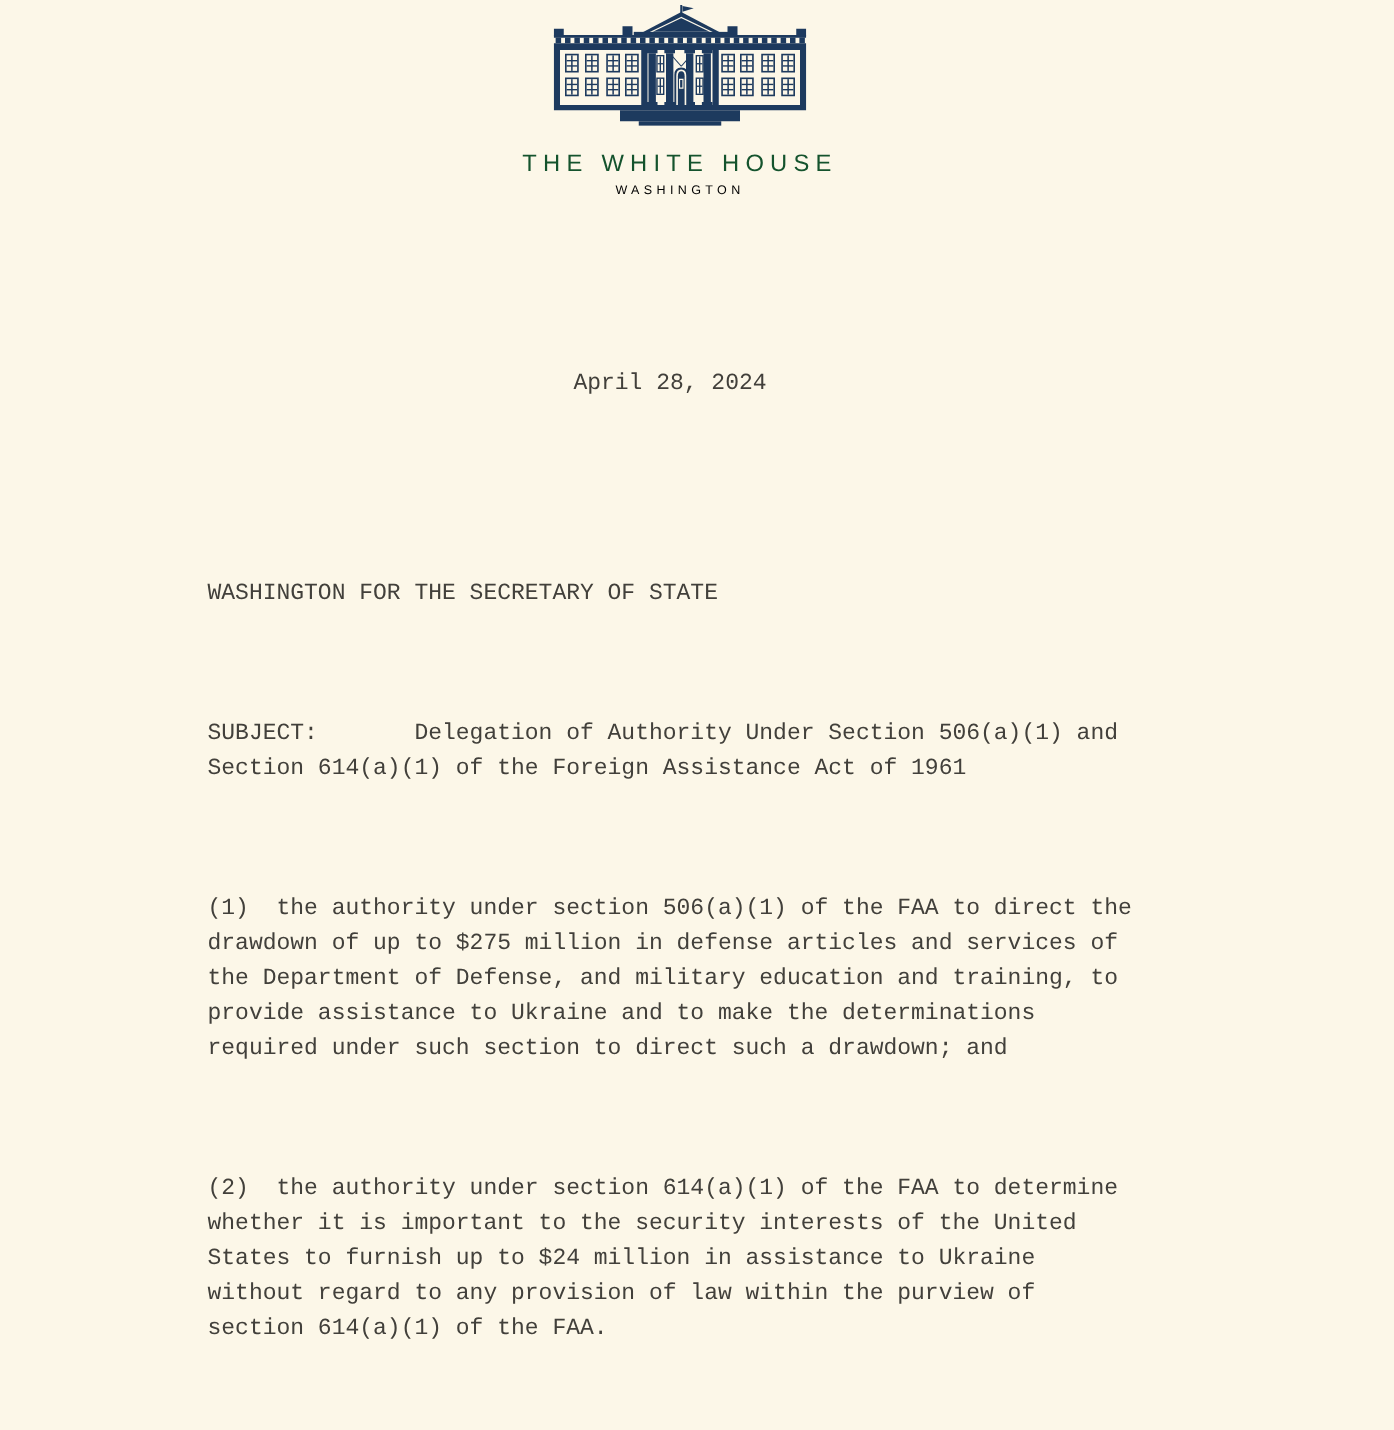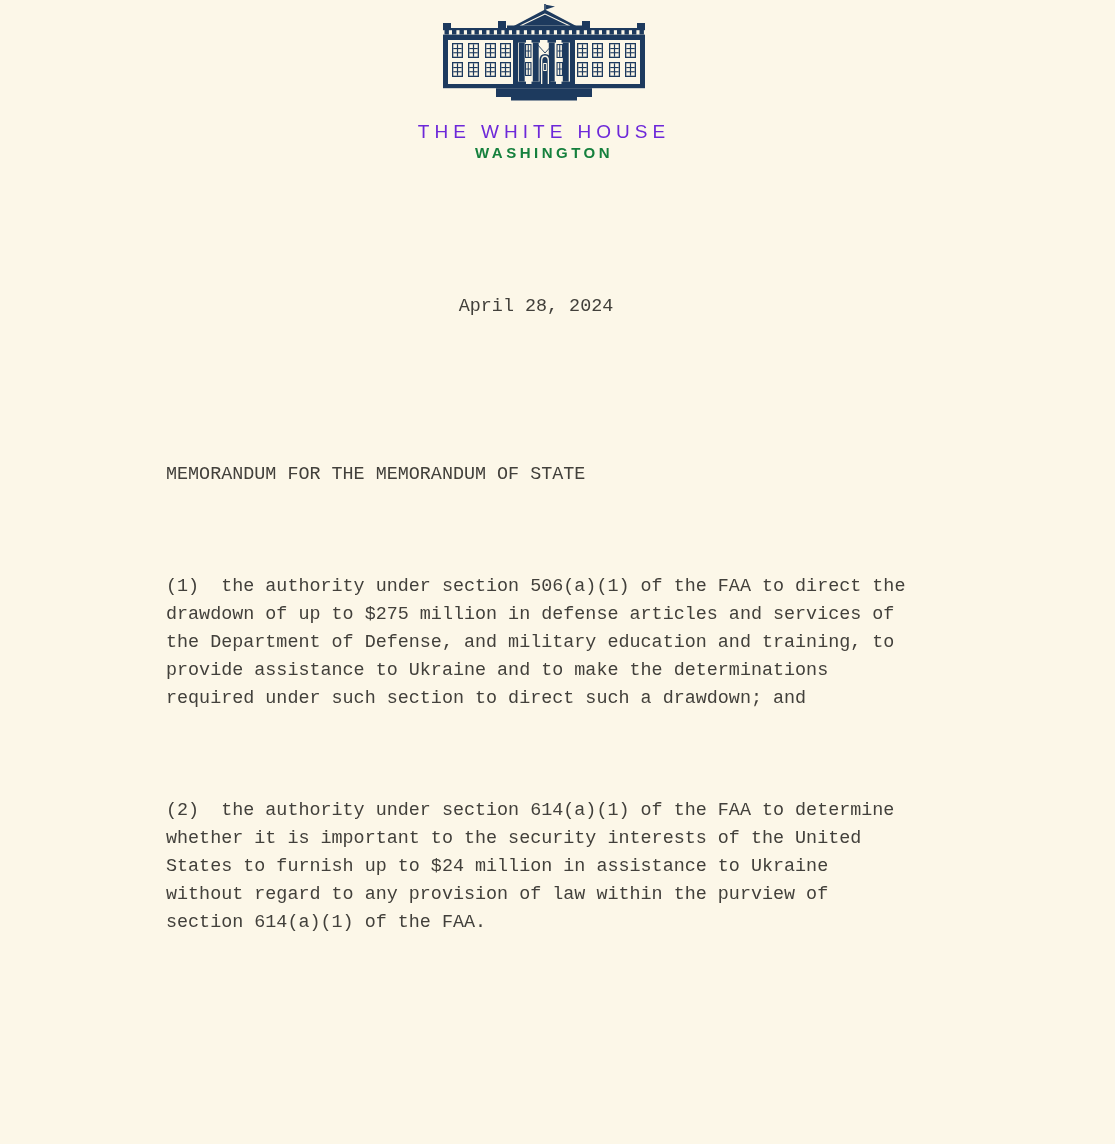--- a/index.html
+++ b/index.html
@@ -15,30 +15,30 @@
 
   
   .header { text-align: center; margin-right: 27px; }
   .logo-svg { display: block; margin: 4px auto 0 auto; }
   .wordmark {
     font-family: "Liberation Sans", sans-serif;
     font-size: 19px;
     line-height: 22px;
     letter-spacing: 5px;
     font-weight: 400;
-    color: #6d28d9;
+    color: #14532d;
     margin-top: 16px;
   }
   .washington {
     font-family: "Liberation Sans", sans-serif;
-    font-size: 15px;
+    font-size: 10px;
     line-height: 14px;
     letter-spacing: 3.5px;
-    font-weight: 700;
-    color: #15803d;
+    font-weight: 400;
+    color: #000000;
     margin-top: 3px;
   }
 
   
   .content {
     margin-left: 166px;
     width: 740px;
     font-size: 18.4px;
     line-height: 28px;
     white-space: pre;
@@ -138,21 +138,23 @@
       <rect x="53" y="84.2" width="96" height="8.8" fill="#1d3a5e"></rect>
       <rect x="68" y="93" width="66" height="3.5" fill="#1d3a5e"></rect>
     </svg>
 
     <div class="wordmark">THE WHITE HOUSE</div>
     <div class="washington">WASHINGTON</div>
   </div>
 
   <div class="content">
     <div class="date-line">April 28, 2024</div>
-    <div class="memo-line">MEMORANDUM FOR THE MEMORANDUM OF STATE</div>
+    <div class="memo-line">WASHINGTON FOR THE SECRETARY OF STATE</div>
+    <div class="block">SUBJECT:       Delegation of Authority Under Section 506(a)(1) and
+Section 614(a)(1) of the Foreign Assistance Act of 1961</div>
     <div class="block">(1)  the authority under section 506(a)(1) of the FAA to direct the
 drawdown of up to $275 million in defense articles and services of
 the Department of Defense, and military education and training, to
 provide assistance to Ukraine and to make the determinations
 required under such section to direct such a drawdown; and</div>
     <div class="block">(2)  the authority under section 614(a)(1) of the FAA to determine
 whether it is important to the security interests of the United
 States to furnish up to $24 million in assistance to Ukraine
 without regard to any provision of law within the purview of
 section 614(a)(1) of the FAA.</div>

